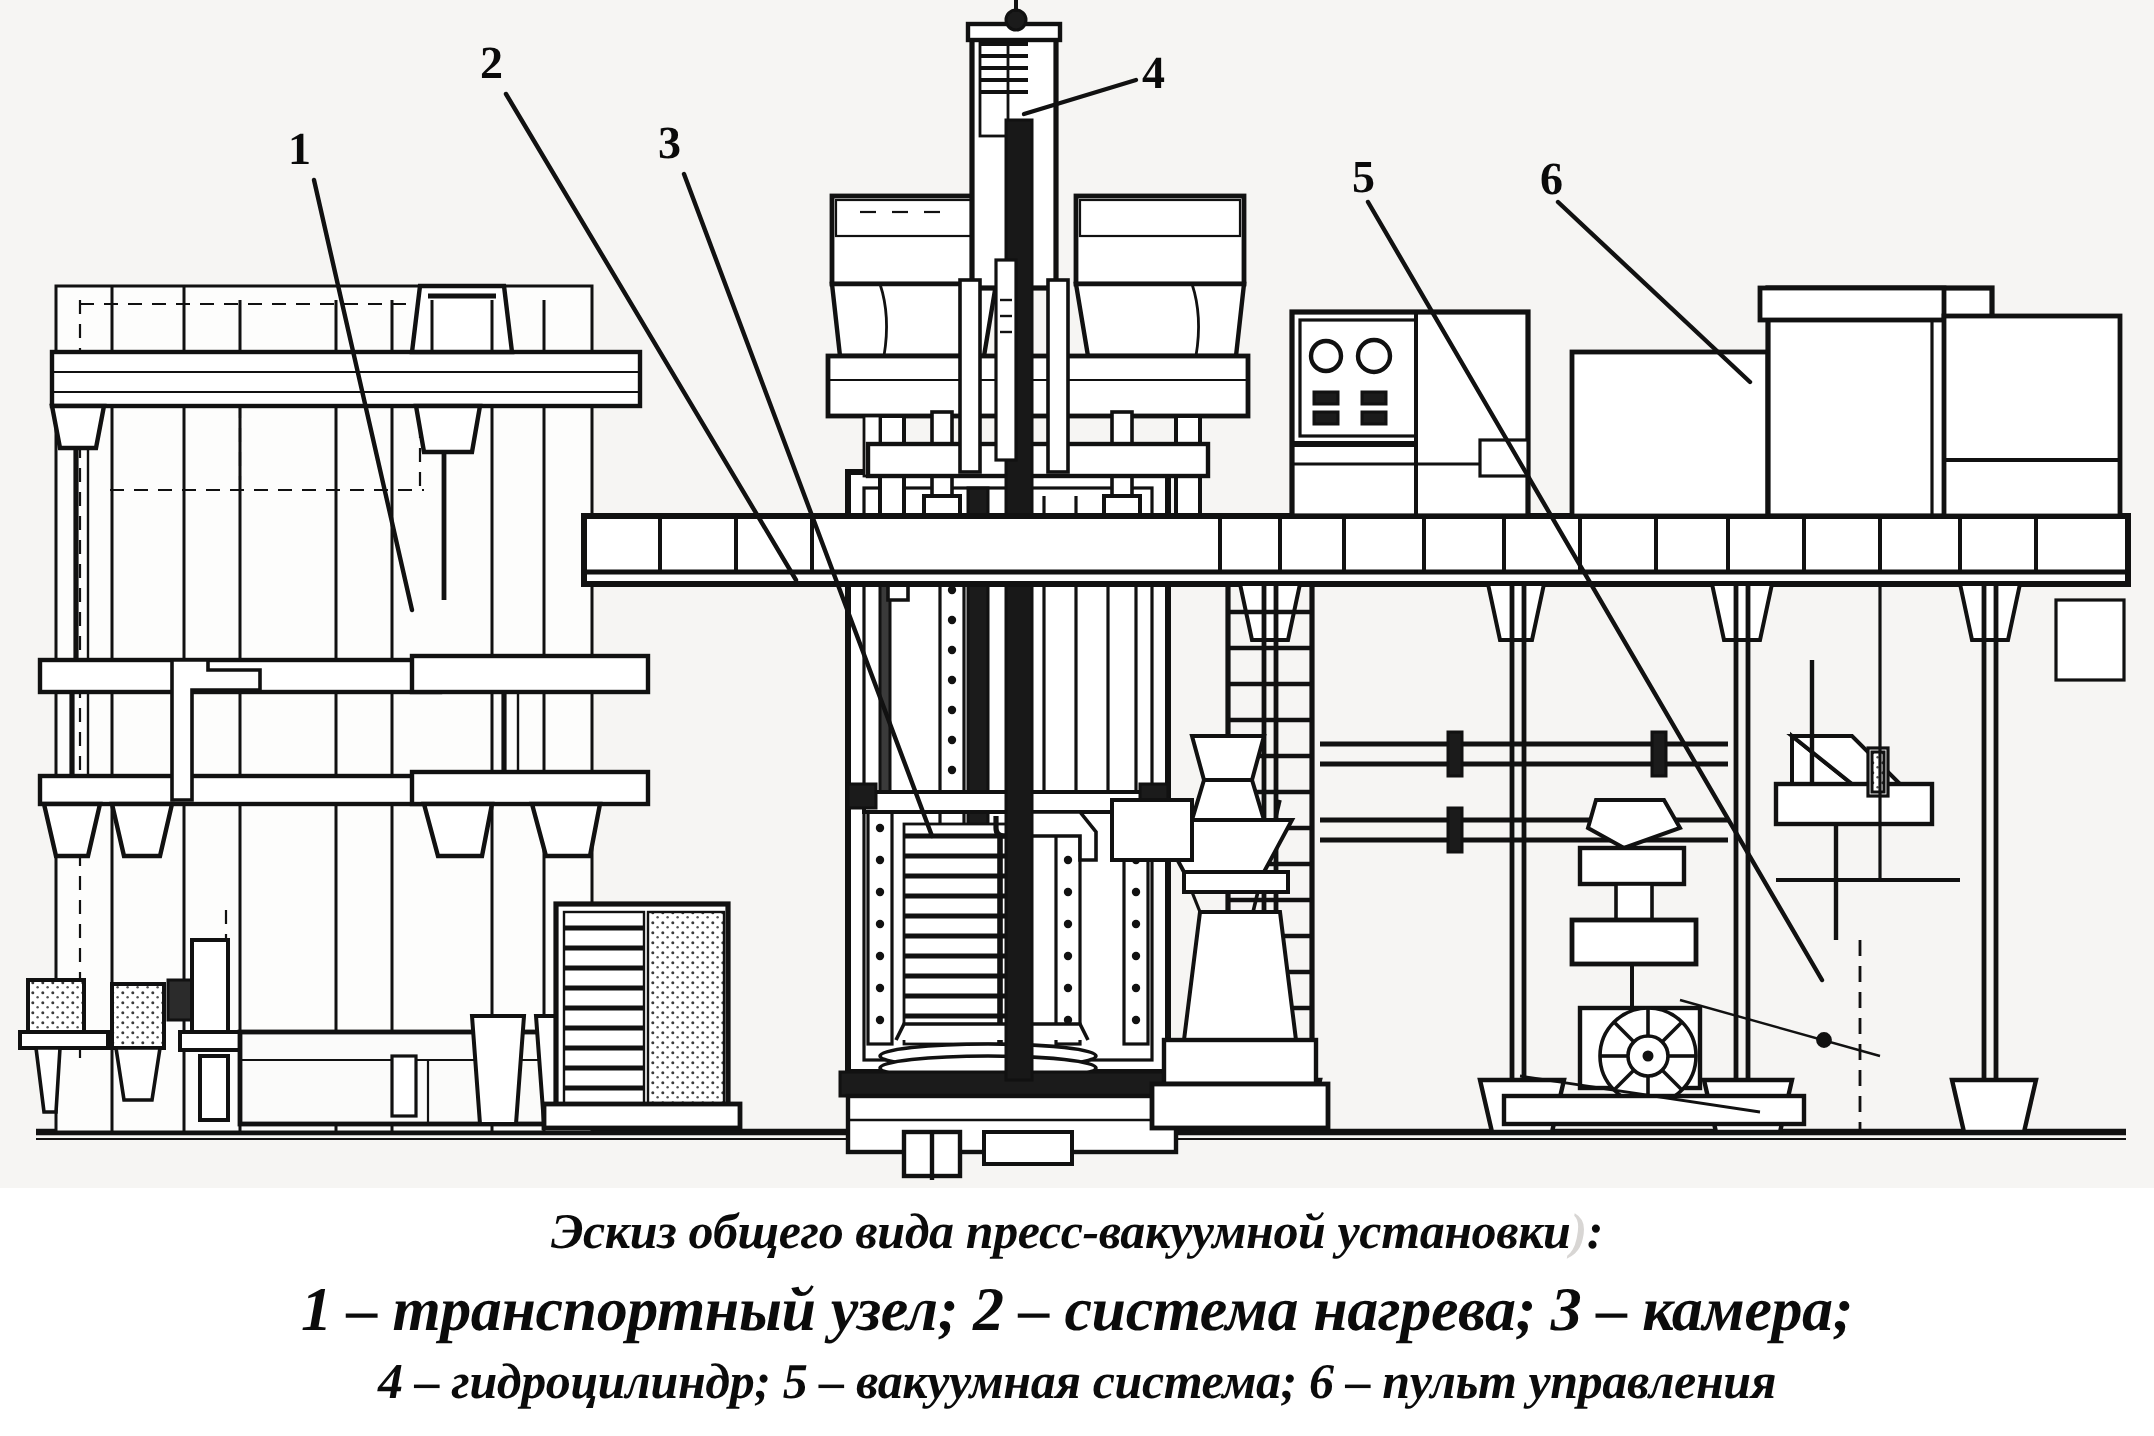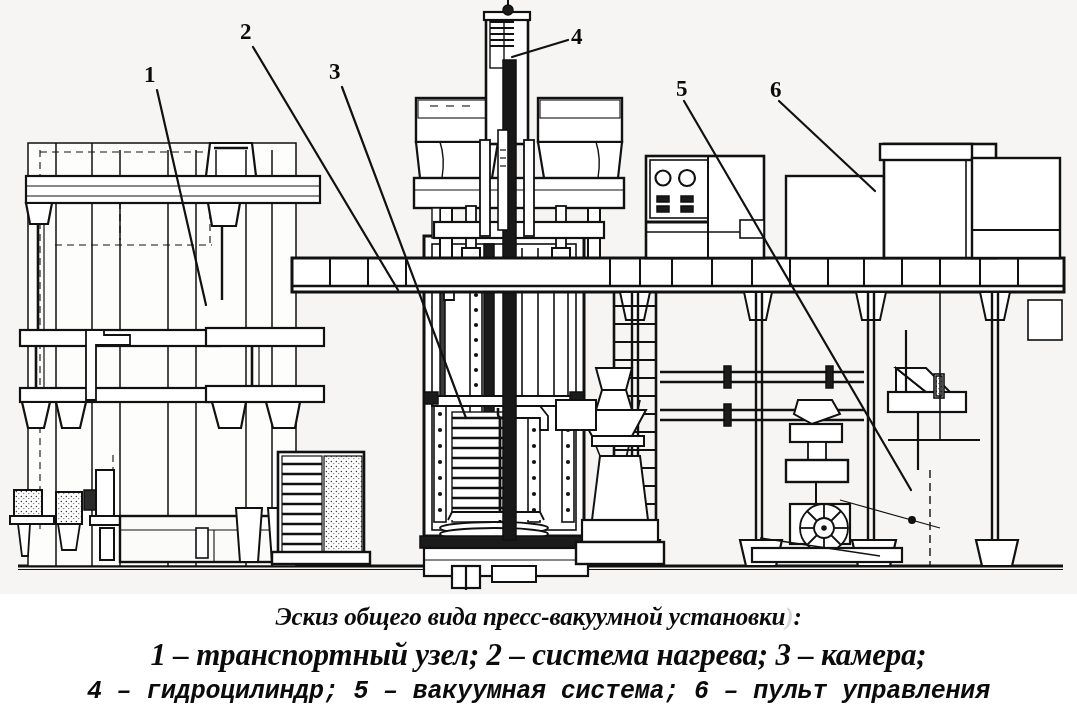--- a/index.html
+++ b/index.html
@@ -39,21 +39,21 @@
   .cap-line{
     font-family:"Liberation Serif", serif;
     font-style:italic;
     font-weight:700;
     color:#0b0b0b;
     white-space:nowrap;
     letter-spacing:-0.2px;
   }
   #cap1{font-size:25px;line-height:38px;padding-top:4px;}
   #cap2{font-size:31px;line-height:37px;}
-  #cap3{font-size:25px;line-height:37px;font-family:Liberation Mono, monospace;}
+  #cap3{font-size:25px;line-height:37px;}
   .paren-ghost{color:#d8d6d4;font-weight:700;}
 
   
   #topstrip{
     position:absolute;left:0;top:0;width:1077px;height:12px;
     overflow:hidden;
   }
   .frag{position:absolute;background:#2b2b2b;height:4px;top:0;}
 </style>
 </head>

